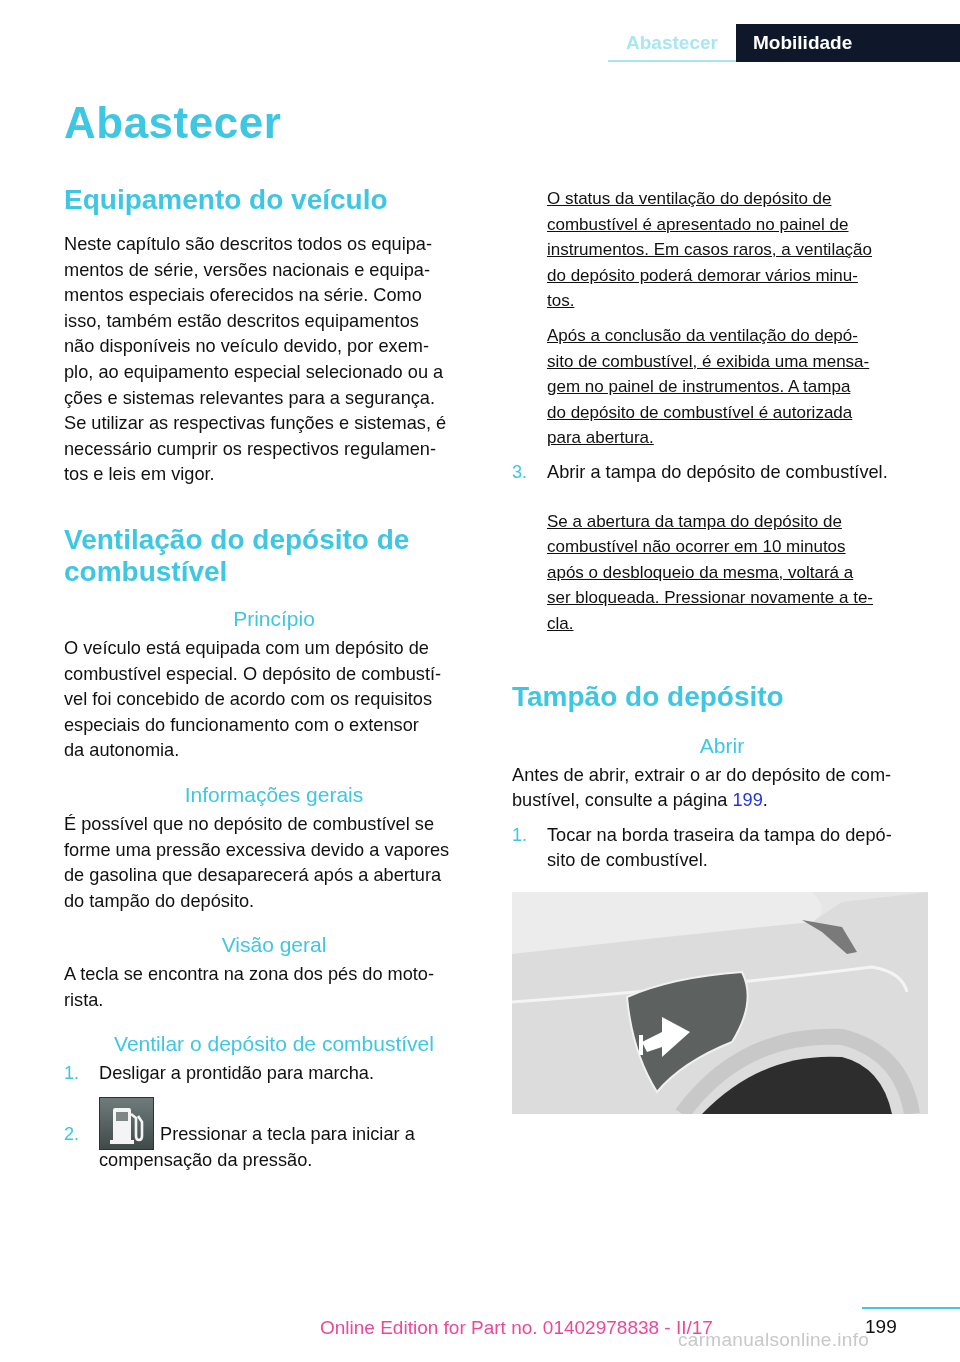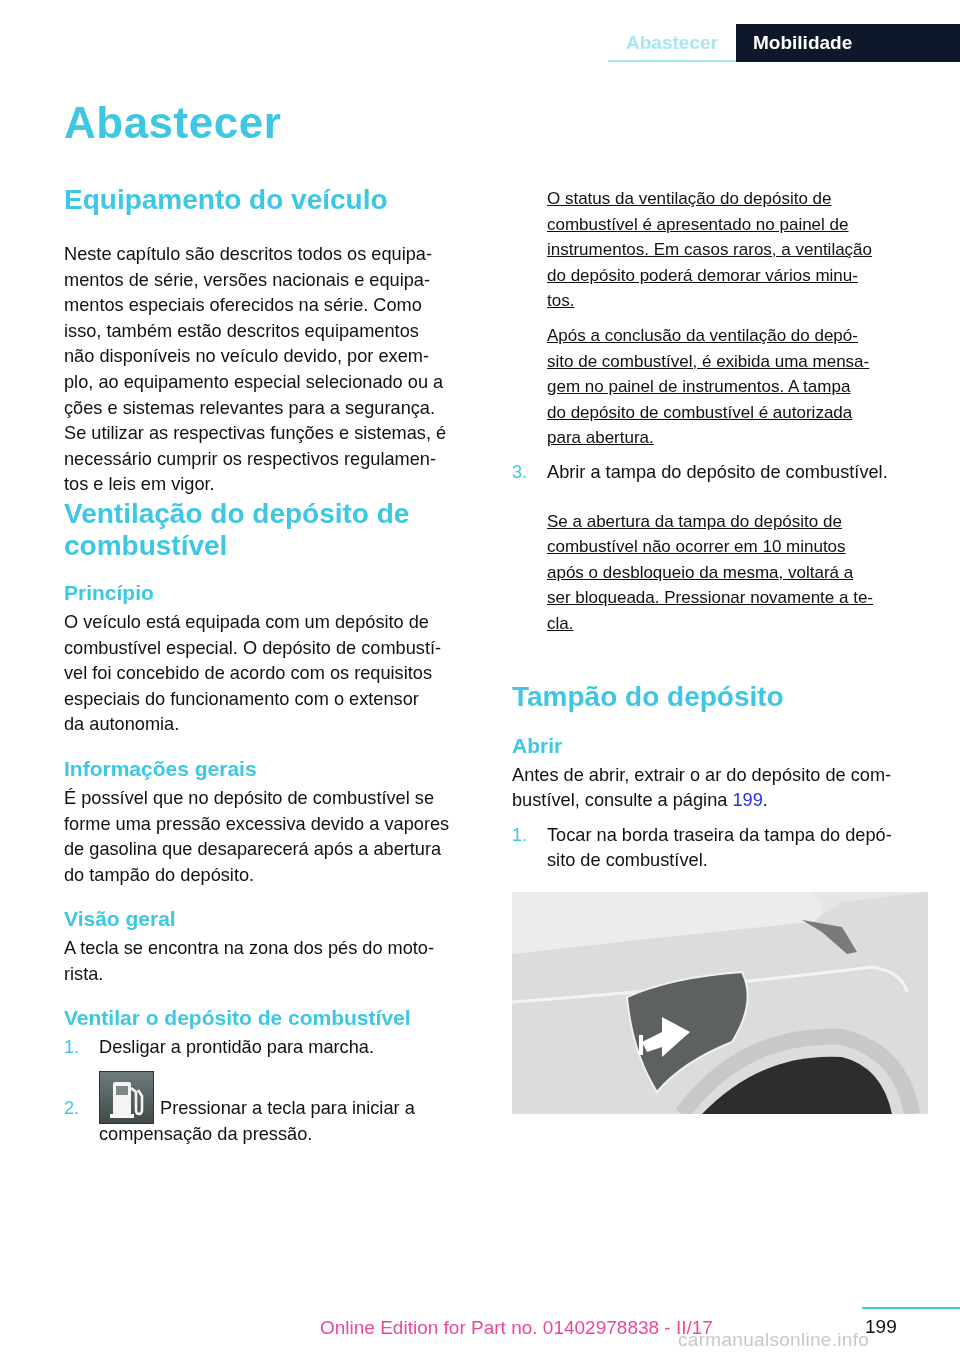--- a/index.html
+++ b/index.html
@@ -12,21 +12,21 @@
   .tab-active { width: 224px; height: 38px; background: #0f172a; color: #fff; font-weight: bold;
                 font-size: 19px; line-height: 38px; padding-left: 17px; }
 
   .page-title { position: absolute; left: 64px; top: 98px; font-size: 44px; font-weight: bold; color: #3ec7e3; letter-spacing: 0.5px; }
 
   .col { position: absolute; width: 420px; }
   .col-left { left: 64px; top: 184px; }
   .col-right { left: 512px; top: 186px; }
 
   .h2 { font-size: 28px; font-weight: bold; color: #3ec7e3; line-height: 32px; }
-  .h3 { font-size: 21px; font-weight: bold; color: #3ec7e3; line-height: 26px; }
+  .h3 { font-size: 21px; font-weight: normal; color: #3ec7e3; line-height: 26px; text-align: center; }
   .p { font-size: 18.2px; line-height: 25.6px; color: #111; }
 
   .list-item { position: relative; padding-left: 35px; font-size: 18.2px; line-height: 25.6px; }
   .list-num { position: absolute; left: 0; top: 0; color: #3ec7e3; }
   .sub-p { padding-left: 35px; font-size: 17px; line-height: 25.6px; text-decoration: underline; }
   .link { color: #2233dd; }
 
   .fuel-key { display: inline-block; width: 55px; height: 53px; vertical-align: bottom;
               background: linear-gradient(180deg, #6f7c7b 0%, #3f4a49 100%); border: 1px solid #2c3333;
               margin-right: 6px; position: relative; top: 2px; }
@@ -42,35 +42,35 @@
 <body>
 
 <div class="header-tabs">
   <div class="tab-inactive">Abastecer</div>
   <div class="tab-active">Mobilidade</div>
 </div>
 
 <h1 class="page-title">Abastecer</h1>
 
 <div class="col col-left">
-  <div class="h2" style="margin-bottom:26px;">Equipamento do veículo</div>
+  <div class="h2" style="margin-bottom:16px;">Equipamento do veículo</div>
   <div class="p">
     <div>Neste capítulo são descritos todos os equipa-</div>
     <div>mentos de série, versões nacionais e equipa-</div>
     <div>mentos especiais oferecidos na série. Como</div>
     <div>isso, também estão descritos equipamentos</div>
     <div>não disponíveis no veículo devido, por exem-</div>
     <div>plo, ao equipamento especial selecionado ou a</div>
     <div>ções e sistemas relevantes para a segurança.</div>
     <div>Se utilizar as respectivas funções e sistemas, é</div>
     <div>necessário cumprir os respectivos regulamen-</div>
     <div>tos e leis em vigor.</div>
   </div>
 
-  <div class="h2" style="">
+  <div class="h2" style="margin-top:36px;">
     <div>Ventilação do depósito de</div>
     <div>combustível</div>
   </div>
 
   <div class="h3" style="margin-top:18px;">Princípio</div>
   <div class="p" style="margin-top:4px;">
     <div>O veículo está equipada com um depósito de</div>
     <div>combustível especial. O depósito de combustí-</div>
     <div>vel foi concebido de acordo com os requisitos</div>
     <div>especiais do funcionamento com o extensor</div>

